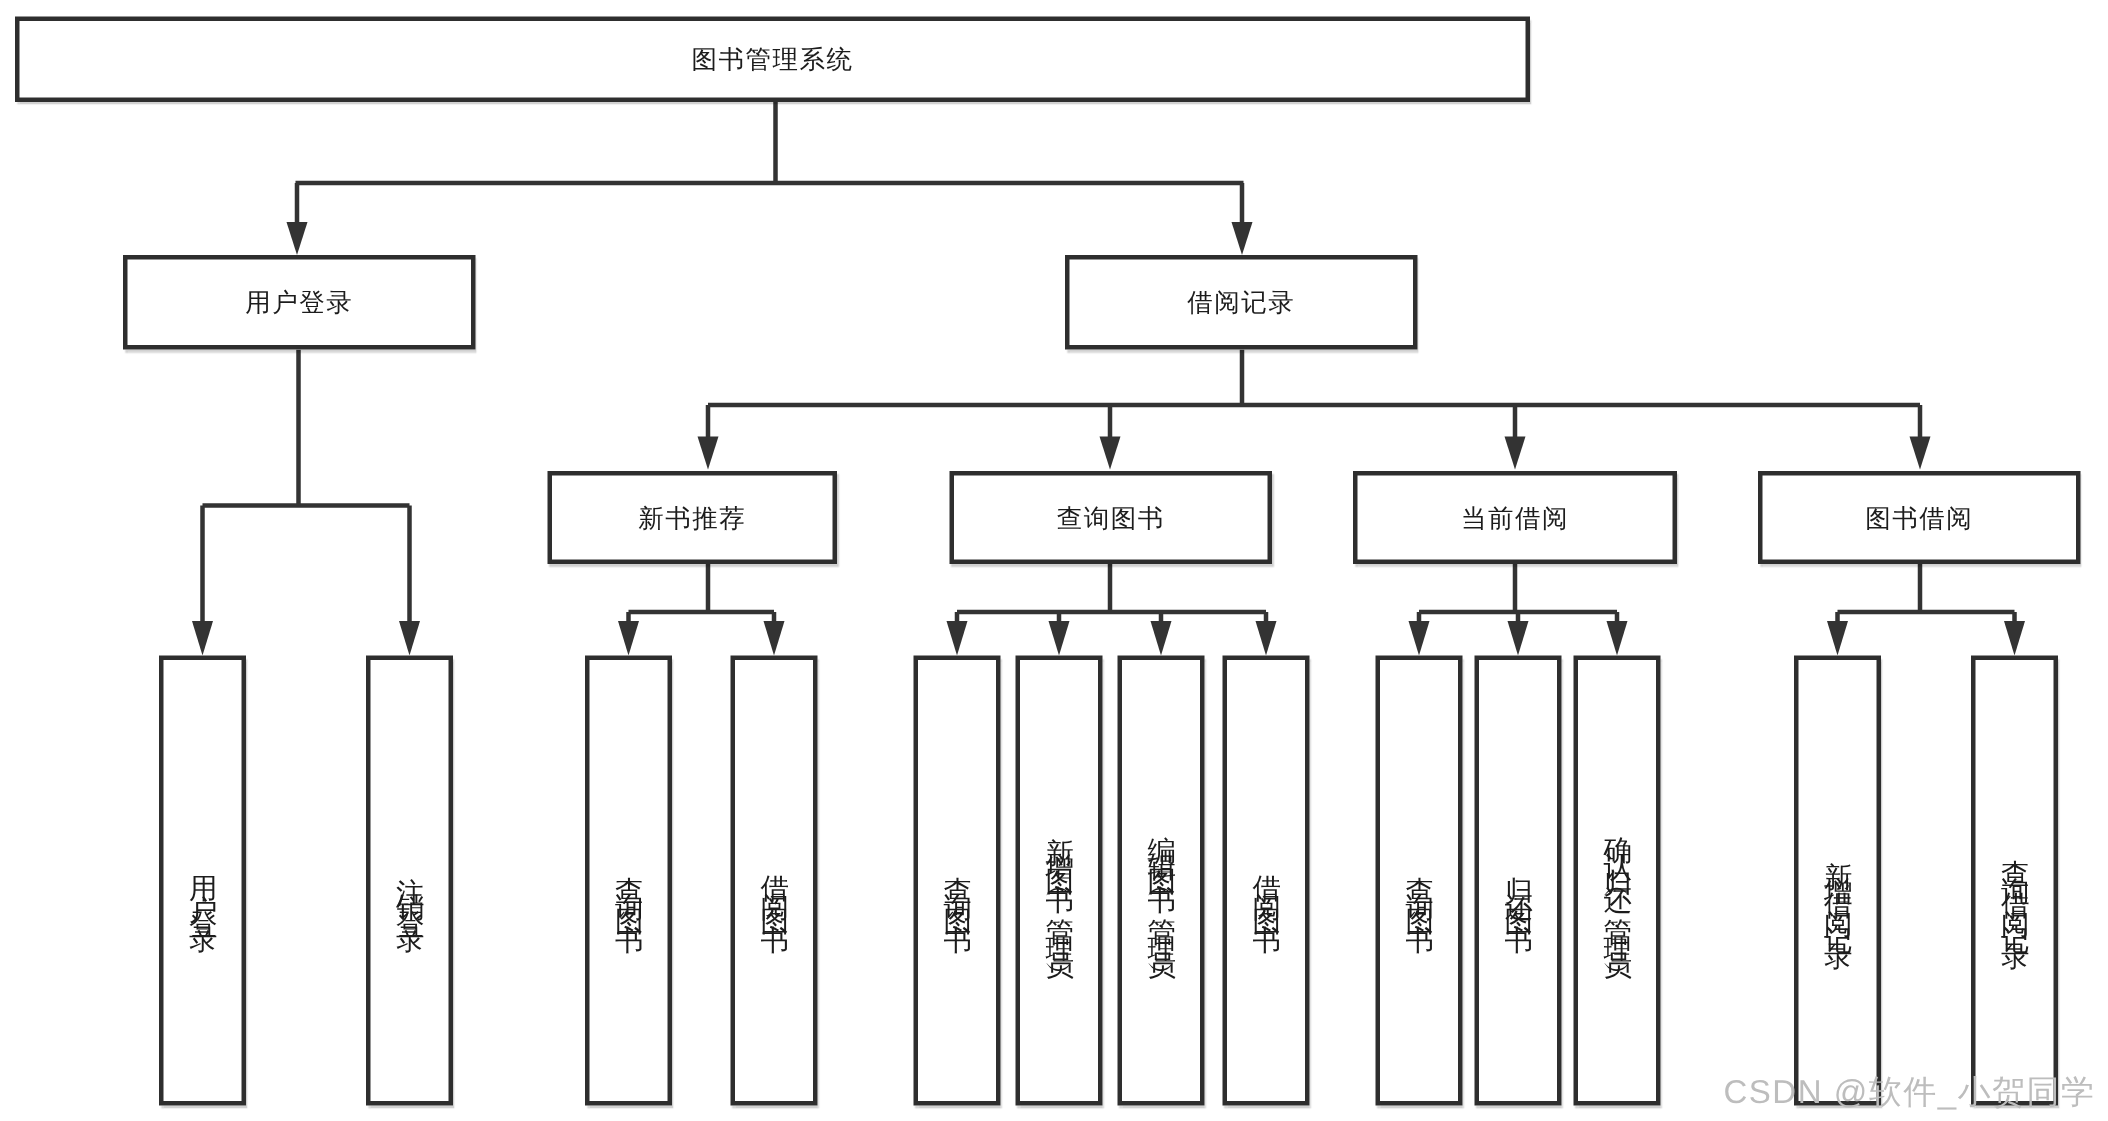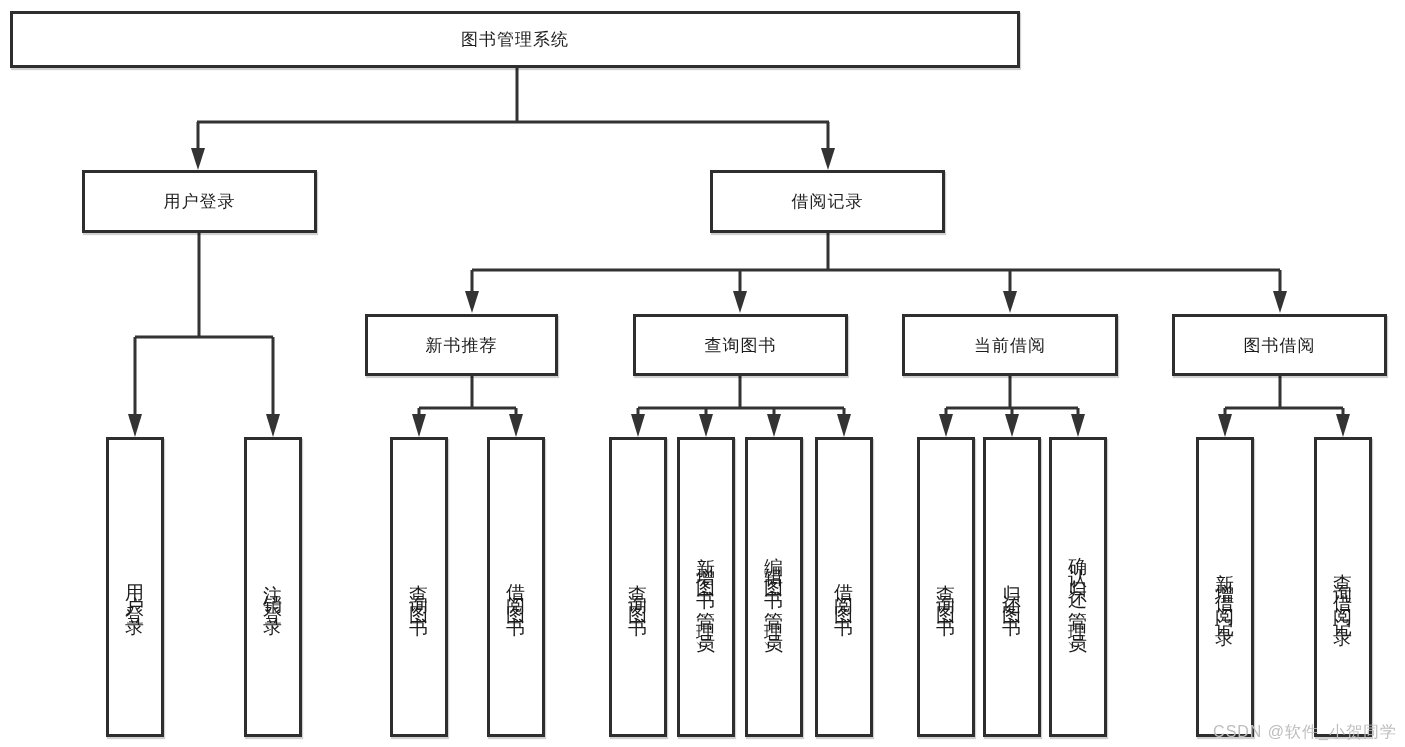--- a/index.html
+++ b/index.html
@@ -65,21 +65,21 @@
   .lf8  { left: 815px; }
   .lf9  { left: 917px; }
   .lf10 { left: 983px; }
   .lf11 { left: 1049px; }
   .lf12 { left: 1196px; }
   .lf13 { left: 1314px; }
   #watermark {
     position: absolute;
     right: 8px;
     bottom: 4px;
-    font-size: 16px;
+    font-size: 22px;
     color: #bdbdbd;
     letter-spacing: 1px;
     z-index: 5;
     white-space: nowrap;
   }
 </style>
 </head>
 <body>
 
 <div id="stage">

